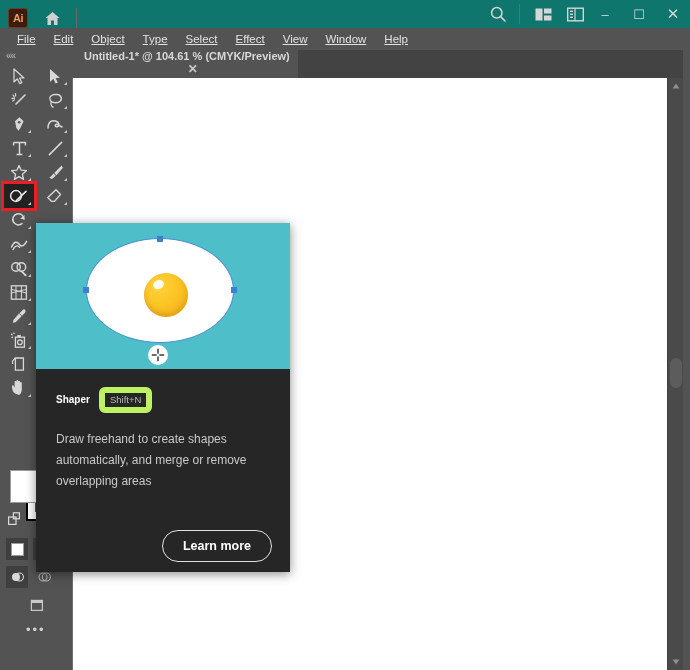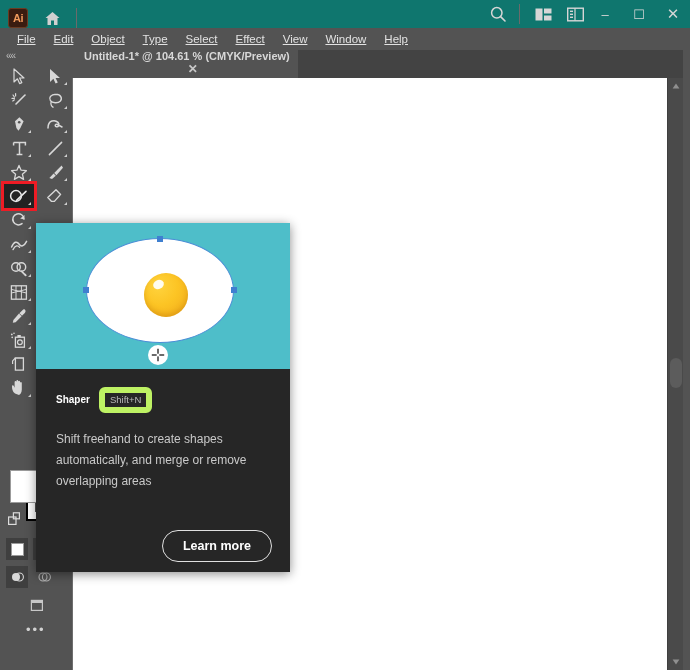--- a/index.html
+++ b/index.html
@@ -608,20 +608,20 @@
           <path d="M7 0.8 L7 13.2 M0.8 7 L13.2 7" stroke="#3a3a3a" stroke-width="1.5"></path>
           <circle cx="7" cy="7" r="1.5" fill="#ffffff"></circle>
         </svg>
       </div>
     </div>
     <div class="tt-body">
       <div class="tt-head">
         <span class="tt-title">Shaper</span>
         <span class="tt-badge">Shift+N</span>
       </div>
-      <div class="tt-desc">Shift freehand to create shapes automatically, and merge or remove overlapping areas</div>
+      <div class="tt-desc">Draw freehand to create shapes automatically, and merge or remove overlapping areas</div>
     </div>
     <div class="tt-actions">
       <span class="learn-btn">Learn more</span>
     </div>
   </div>
 
 </div>
 
 </body></html>

